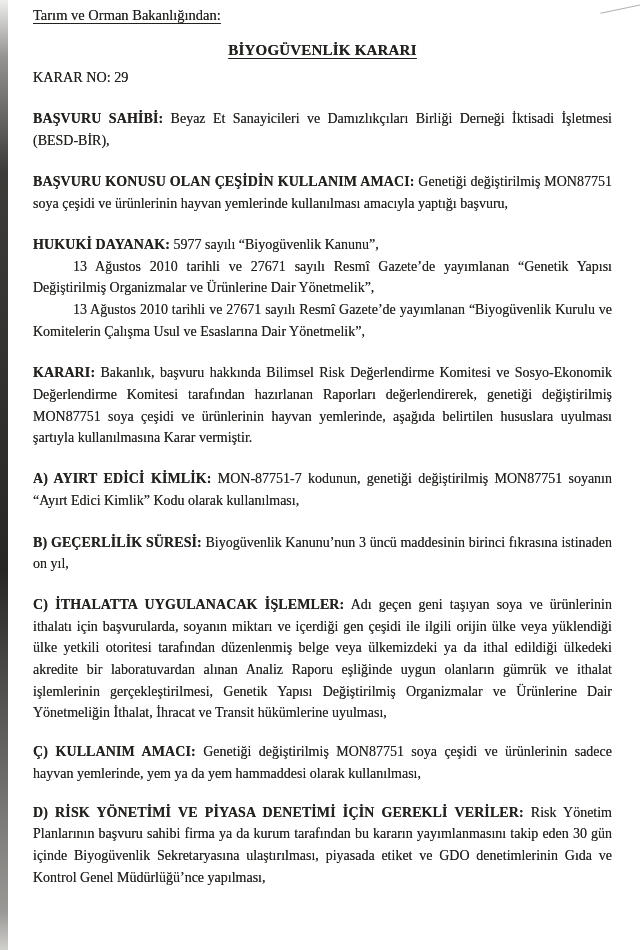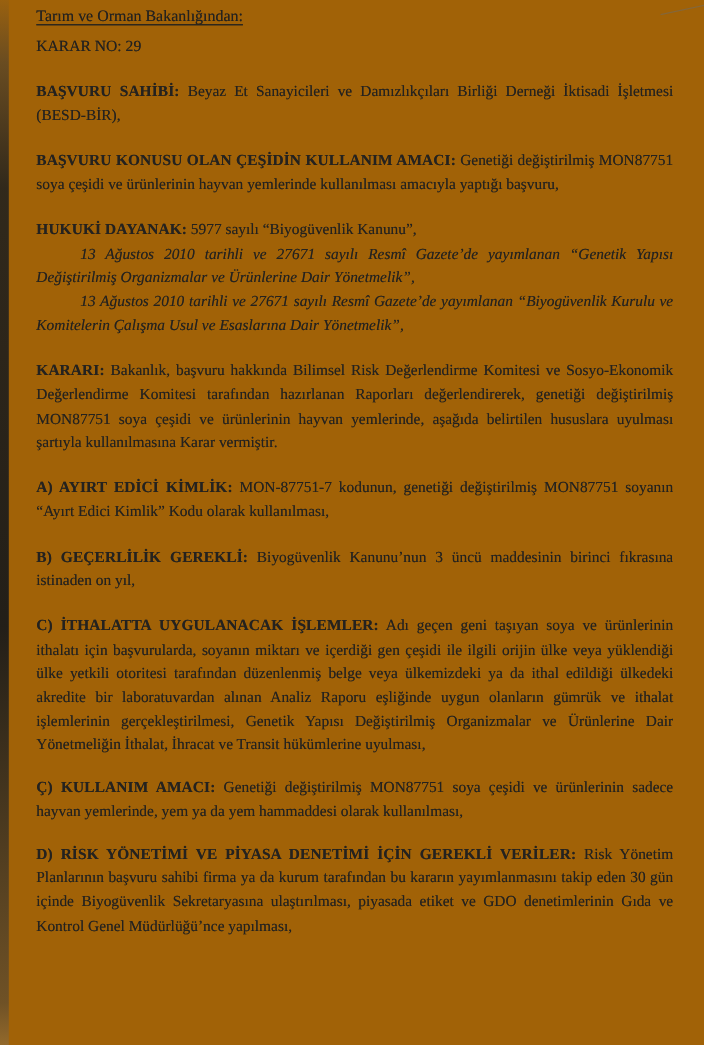--- a/index.html
+++ b/index.html
@@ -2,21 +2,21 @@
 <html><head>
 <meta charset="utf-8">
 <style>
   * { box-sizing: border-box; }
   html, body { margin: 0; padding: 0; background: #e8e7e4; }
 
   .page {
     position: relative;
     width: 640px;
     height: 950px;
-    background: #a16207;
+    background: #ffffff;
     overflow: hidden;
     font-family: "Liberation Serif", "DejaVu Serif", serif;
     color: #24221f;
   }
 
   
   .scan-edge {
     position: absolute;
     left: 0; top: 0;
     width: 8px; height: 100%;
@@ -76,37 +76,37 @@
   .para {
     font-size: 14px;
     line-height: 21.7px;
     text-align: justify;
     text-shadow: 0 0 0.4px rgba(40,38,35,0.7);
   }
   .para b { letter-spacing: 0.1px; }
   .sub {
     text-indent: 40px;
     margin-top: 0;
-    font-style: italic;
   }
   .g20 { margin-top: 20px; }
   .g19 { margin-top: 19px; }
   .g17 { margin-top: 17px; }
 </style>
 </head>
 <body>
 
 <div class="page">
   <div class="scan-edge"></div>
   <div class="scan-corner-line"></div>
 
   <div class="content">
 
     <p class="ministry"><span class="u">Tarım ve Orman Bakanlığından:</span></p>
 
+    <p class="title-row"><span class="title">BİYOGÜVENLİK KARARI</span></p>
 
     <p class="karar-no">KARAR NO: 29</p>
 
     <p class="para g20">
       <b>BAŞVURU SAHİBİ:</b>
       <span>Beyaz Et Sanayicileri ve Damızlıkçıları Birliği Derneği İktisadi İşletmesi (BESD-BİR),</span>
     </p>
 
 
     <p class="para g20">
@@ -125,21 +125,21 @@
       <b>KARARI:</b>
       <span>Bakanlık, başvuru hakkında Bilimsel Risk Değerlendirme Komitesi ve Sosyo-Ekonomik Değerlendirme Komitesi tarafından hazırlanan Raporları değerlendirerek, genetiği değiştirilmiş MON87751 soya çeşidi ve ürünlerinin hayvan yemlerinde, aşağıda belirtilen hususlara uyulması şartıyla kullanılmasına Karar vermiştir.</span>
     </p>
 
     <p class="para g19">
       <b>A) AYIRT EDİCİ KİMLİK:</b>
       <span>MON-87751-7 kodunun, genetiği değiştirilmiş MON87751 soyanın “Ayırt Edici Kimlik” Kodu olarak kullanılması,</span>
     </p>
 
     <p class="para g20">
-      <b>B) GEÇERLİLİK GEREKLİ:</b>
+      <b>B) GEÇERLİLİK SÜRESİ:</b>
       <span>Biyogüvenlik Kanunu’nun 3 üncü maddesinin birinci fıkrasına istinaden on yıl,</span>
     </p>
 
     <p class="para g19">
       <b>C) İTHALATTA UYGULANACAK İŞLEMLER:</b>
       <span>Adı geçen geni taşıyan soya ve ürünlerinin ithalatı için başvurularda, soyanın miktarı ve içerdiği gen çeşidi ile ilgili orijin ülke veya yüklendiği ülke yetkili otoritesi tarafından düzenlenmiş belge veya ülkemizdeki ya da ithal edildiği ülkedeki akredite bir laboratuvardan alınan Analiz Raporu eşliğinde uygun olanların gümrük ve ithalat işlemlerinin gerçekleştirilmesi, Genetik Yapısı Değiştirilmiş Organizmalar ve Ürünlerine Dair Yönetmeliğin İthalat, İhracat ve Transit hükümlerine uyulması,</span>
     </p>
 
     <p class="para g17">
       <b>Ç) KULLANIM AMACI:</b>

